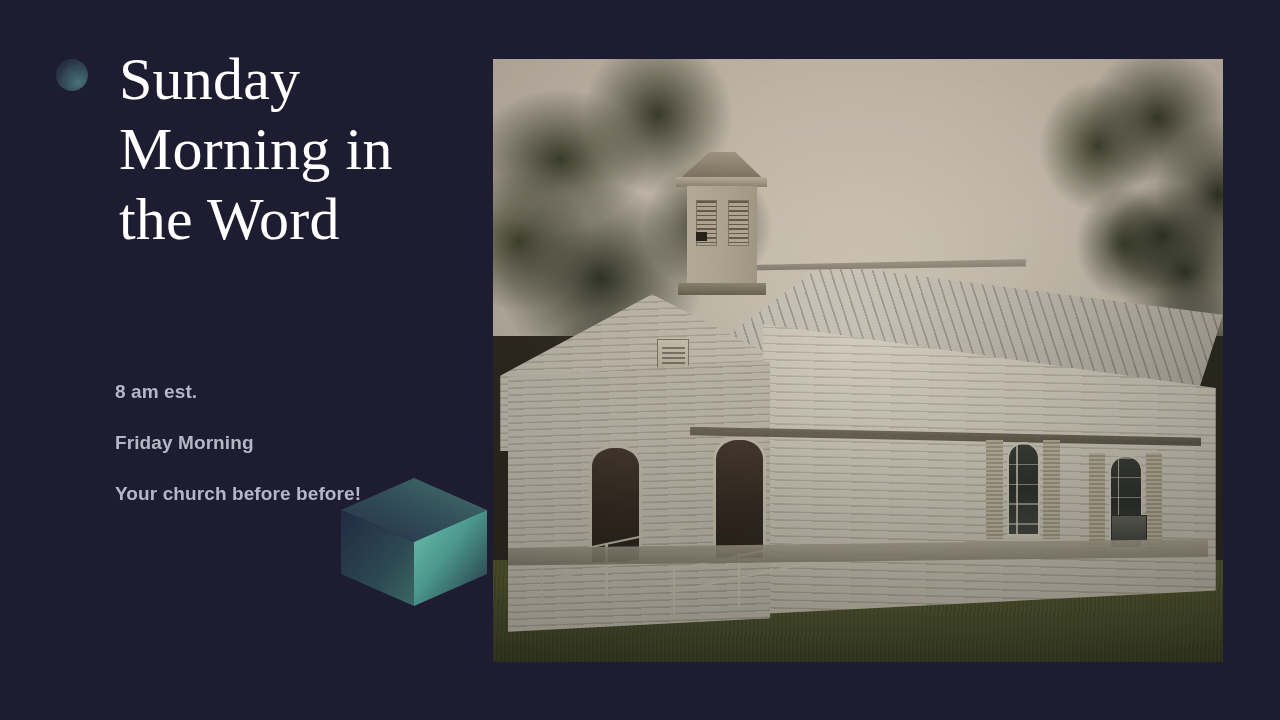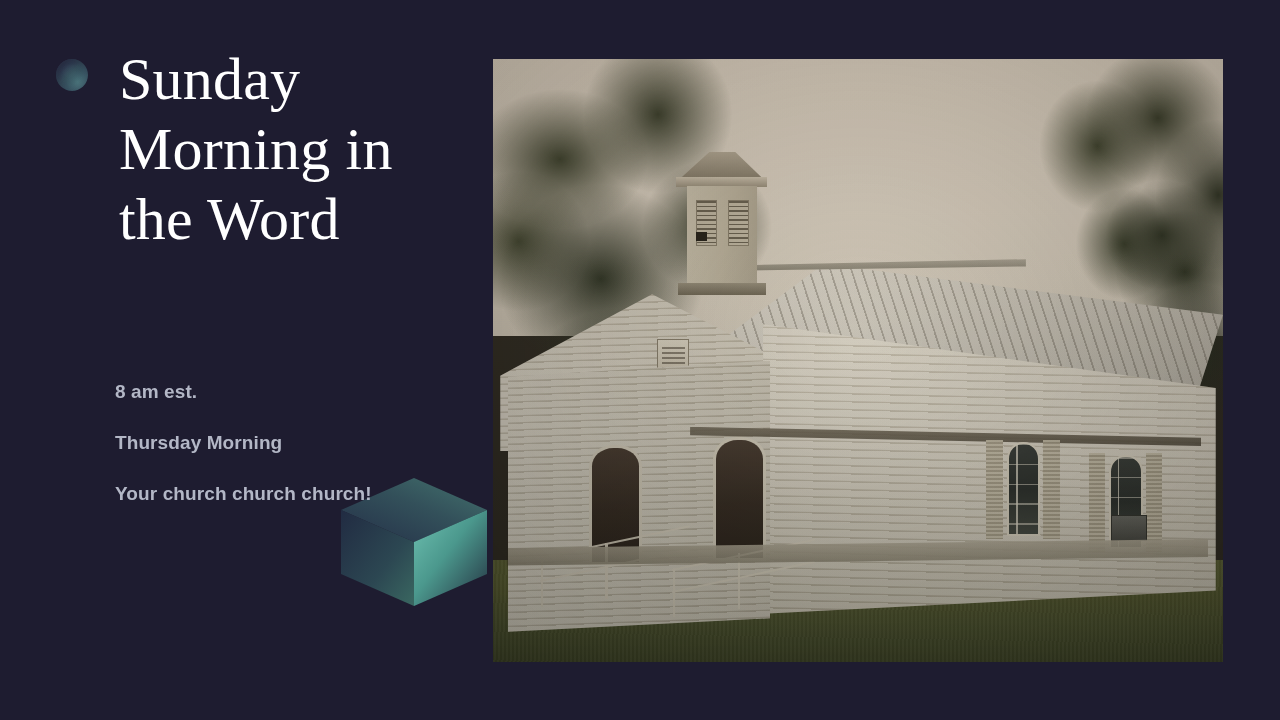--- a/index.html
+++ b/index.html
@@ -337,22 +337,22 @@
       <polygon points="77,2 150,34 77,66 4,34" fill="url(#faceTop)"></polygon>
 
       <polygon points="4,34 77,66 77,130 4,98" fill="url(#faceLeft)"></polygon>
 
       <polygon points="77,66 150,34 150,98 77,130" fill="url(#faceRight)"></polygon>
     </svg>
   </div>
 
   <div class="body-list">
     <div class="body-line">8 am est.</div>
-    <div class="body-line">Thursday Morning</div>
-    <div class="body-line">Your church church church!</div>
+    <div class="body-line">Friday Morning</div>
+    <div class="body-line">Your church before before!</div>
   </div>
 
   <div class="photo">
     <div class="photo-inner">
       <div class="sky"></div>
       <div class="trees-left"></div>
       <div class="trees-right"></div>
       <div class="trees-far-right"></div>
 
       <div class="grass"></div>

